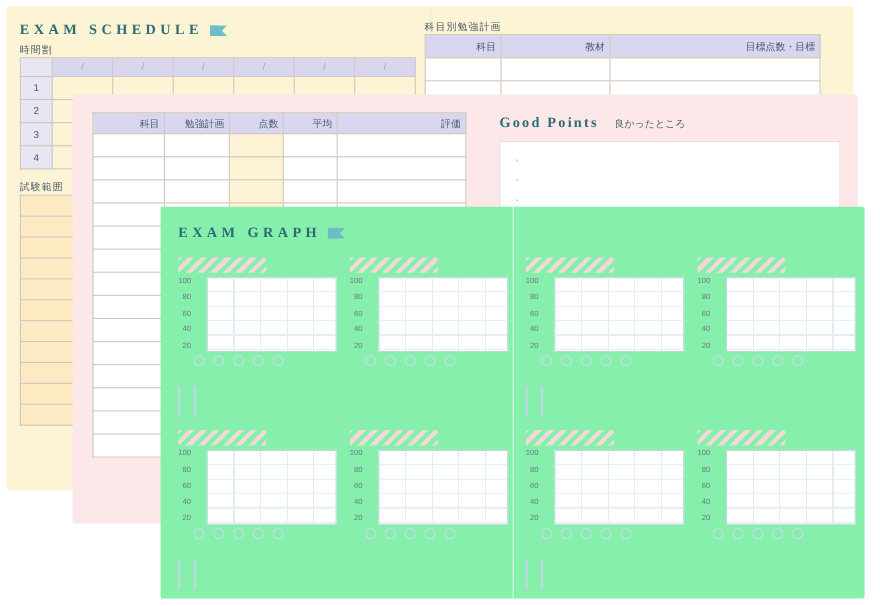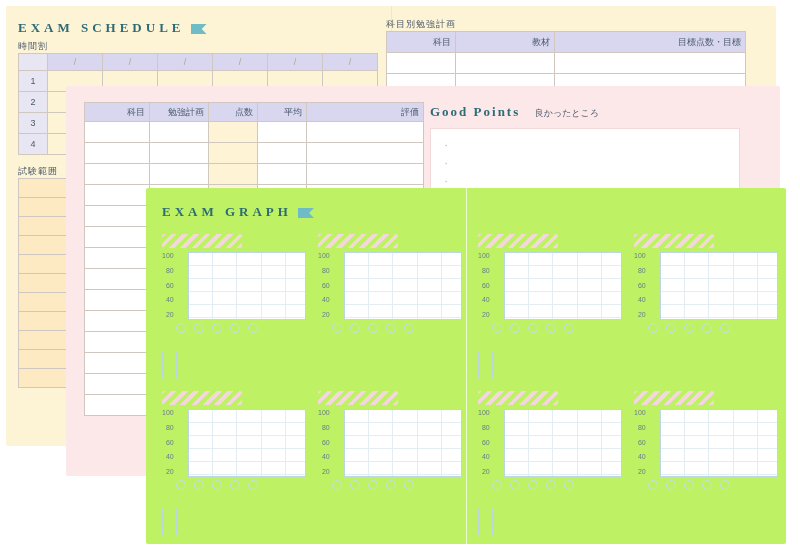--- a/index.html
+++ b/index.html
@@ -24,31 +24,31 @@
   .sched-table .num{background:#e9e6f4;text-align:center;width:20px}
   .range-block{margin-top:10px}
   .range-block td{height:18px;background:#fff}
   .range-block .left-strip{background:#fde9c2;width:50px}
   .plan-table td,.plan-table th{height:20px}
   .plan-table td{background:#fff}
 
   
   .card-results{left:66px;top:86px;width:714px;height:390px;background:#fde8e9;z-index:2;padding:16px 0 0 18px}
   .results-left{position:absolute;left:18px;top:16px;width:340px}
-  .results-right{position:absolute;left:364px;top:16px;width:310px}
+  .results-right{position:absolute;left:388px;top:16px;width:310px}
   .results-table th{height:18px}
   .results-table td{background:#fff;height:20px}
   .results-table .hi{background:#fff3d6}
   .good-head{font-family:Georgia,serif;font-size:13px;color:#2d6b75;font-weight:bold;letter-spacing:2px}
   .good-sub{font-size:9px;color:#4a5a6a;margin-left:10px}
   .good-body{background:#fff;height:92px;margin-top:8px;border:1px solid #f3d8da;padding:6px 10px;font-size:10px;color:#d7bfc1}
   .good-body div{margin:4px 0}
 
   
-  .card-graph{left:146px;top:188px;width:640px;height:356px;background:#bef264;z-index:3;padding:14px 0 0 16px}
+  .card-graph{left:146px;top:188px;width:640px;height:356px;background:#86efac;z-index:3;padding:14px 0 0 16px}
   .card-graph .page{position:absolute;top:0;bottom:0;left:50%;width:0;border-left:1px solid rgba(255,255,255,.7)}
   .graph-col{position:absolute;top:46px;width:300px}
   .graph-col.l{left:16px}.graph-col.r{left:332px}
   .graph-row{display:flex;gap:12px;margin-bottom:12px}
   .graph-cell{flex:1}
   .hatch{height:14px;width:80px;background:repeating-linear-gradient(-45deg,#f3d8da 0 4px,transparent 4px 8px);margin-bottom:4px;border-radius:2px}
   .chart{position:relative;background:#fff;border:1px solid #bcd7e3;height:66px;width:100%;margin-left:14px}
   .chart-wrap{position:relative;display:flex}
   .ticks{display:flex;flex-direction:column;justify-content:space-between;font-size:7px;color:#6b7c88;width:14px;text-align:right;height:66px}
   .grid{position:absolute;inset:0;background:

